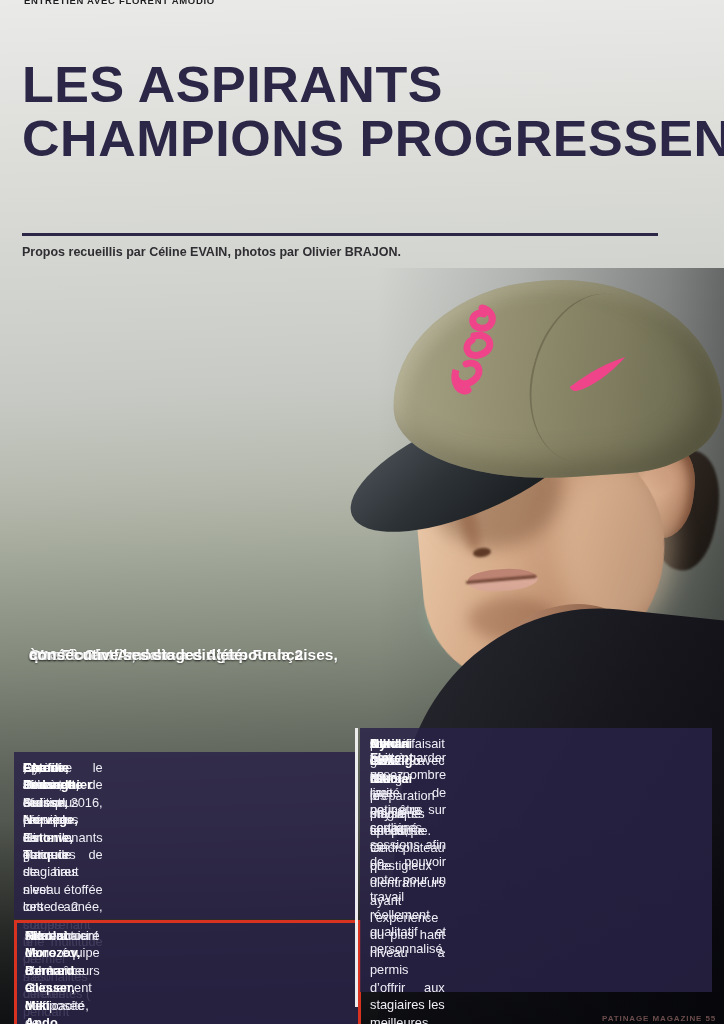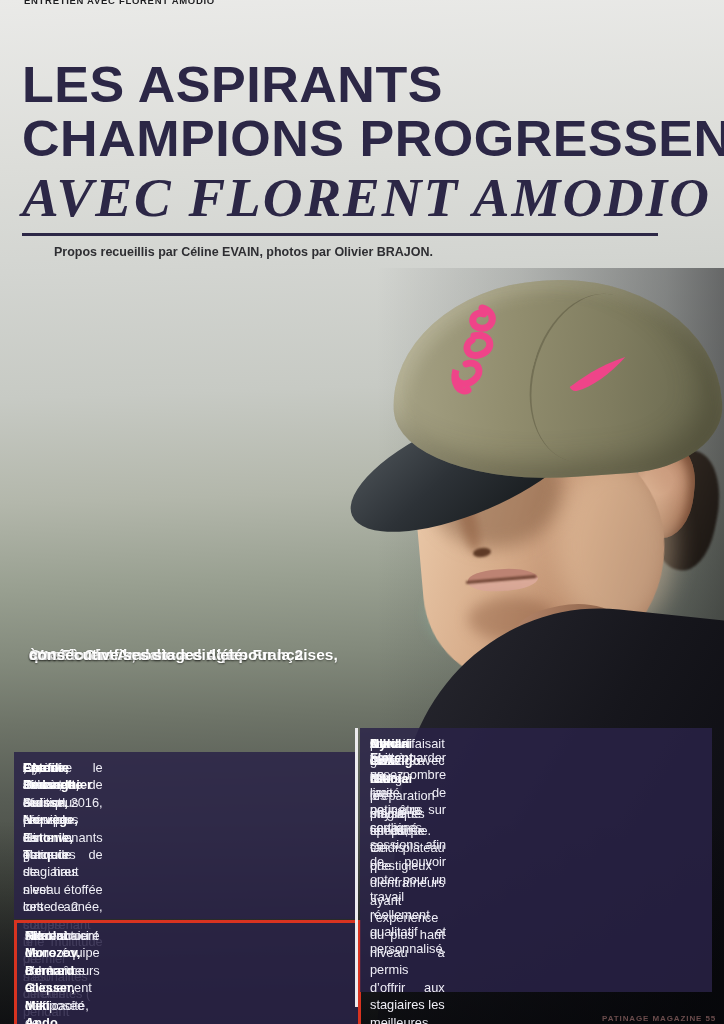--- a/index.html
+++ b/index.html
@@ -10,21 +10,21 @@
 
   
   .running-header{left:24px;top:-5px;font-size:9.5px;font-weight:700;color:#1f1f22;letter-spacing:.7px;white-space:nowrap;}
   .title-line{left:22px;color:#2c2746;font-weight:800;line-height:1;white-space:nowrap;
     transform:scaleX(1.04);transform-origin:left top;letter-spacing:.5px;}
   .title-1{top:60px;font-size:50px;}
   .title-2{top:114px;font-size:50px;}
   .title-3{left:22px;top:170px;color:#2c2746;font-family:"Liberation Serif",serif;font-style:italic;
     font-weight:600;font-size:55px;letter-spacing:2px;line-height:1;white-space:nowrap;}
   .title-rule{left:22px;top:233px;width:636px;height:3px;background:#2c2746;}
-  .byline{left:22px;top:245px;font-size:12.5px;font-weight:700;color:#2e2e32;margin-left:32px;}
+  .byline{left:22px;top:245px;font-size:12.5px;font-weight:700;color:#2e2e32;}
 
   
   .shade-right{left:0;top:268px;width:724px;height:756px;
     background:linear-gradient(90deg,rgba(0,0,0,0) 52%,rgba(30,33,36,.18) 72%,rgba(22,24,28,.42) 92%,rgba(14,15,19,.55) 100%);}
   .green-blob{left:416px;top:576px;width:90px;height:76px;border-radius:50%;
     background:radial-gradient(circle,rgba(150,222,198,.55) 0%,rgba(150,222,198,0) 70%);filter:blur(5px);}
   .hair-nape{left:652px;top:450px;width:66px;height:120px;transform:rotate(12deg);
     border-radius:45% 55% 40% 60%;background:linear-gradient(100deg,#362c25,#1c1713);filter:blur(1px);}
   .ear{left:634px;top:444px;width:60px;height:94px;transform:rotate(6deg);
     border-radius:55% 45% 50% 50%;
@@ -92,21 +92,20 @@
 </style>
 </head>
 <body>
 
 <div id="page">
 
   <div class="running-header">ENTRETIEN AVEC FLORENT AMODIO</div>
 
   <div class="title-line title-1">LES ASPIRANTS</div>
   <div class="title-line title-2">CHAMPIONS PROGRESSENT</div>
-  <div class="title-3">AVEC FLORENT AMODIO</div>
   <div class="title-rule"></div>
   <div class="byline">Propos recueillis par Céline EVAIN, photos par Olivier BRAJON.</div>
 
   <div class="shade-right"></div>
   <div class="green-blob"></div>
   <div class="hair-nape"></div>
   <div class="ear"></div>
   <div class="face"></div>
   <div class="face-shadow"></div>
   <div class="cheek-light"></div>

